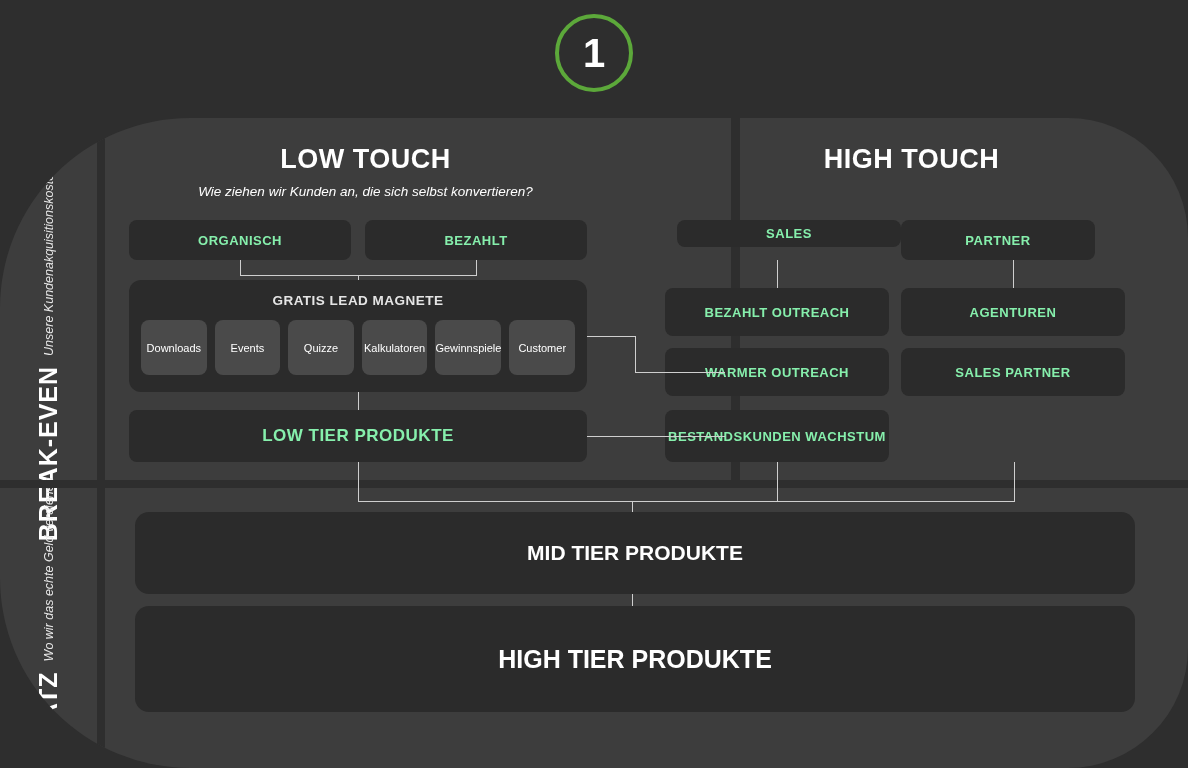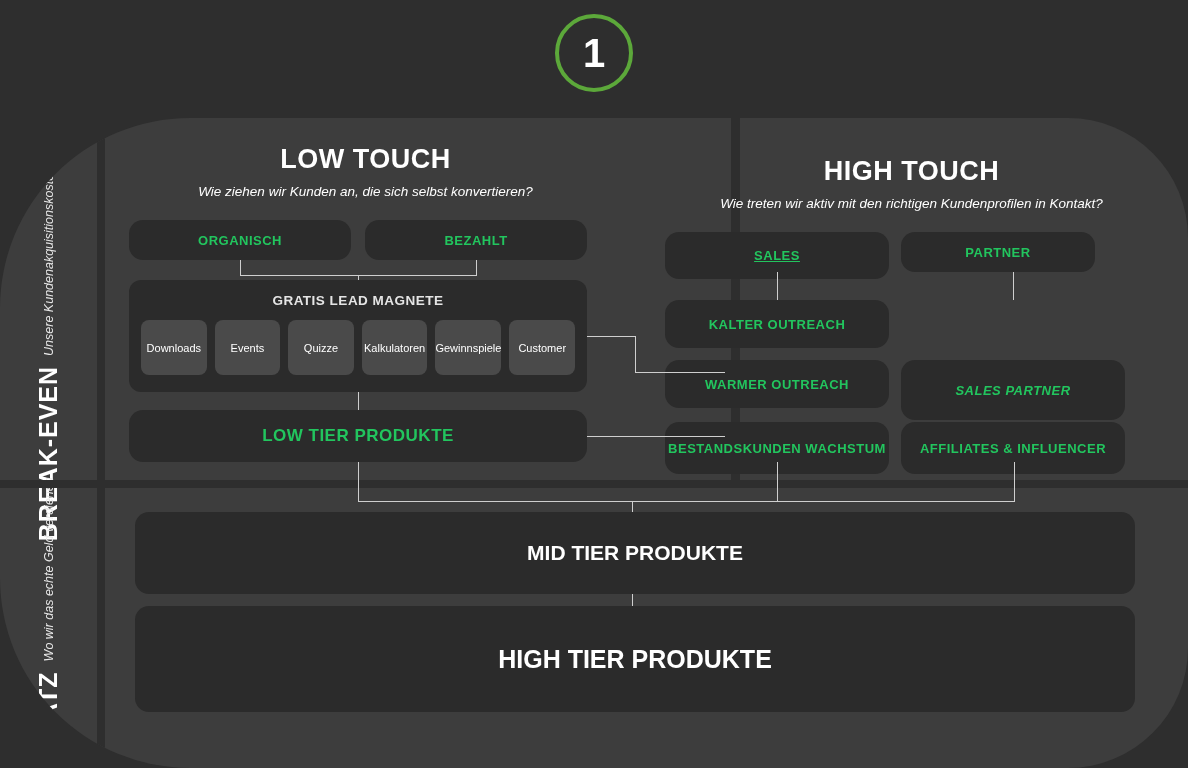--- a/index.html
+++ b/index.html
@@ -65,31 +65,31 @@
   }
   .rail-title { font-size:25px; font-weight:bold; letter-spacing:1px; color:#ffffff; }
   .rail-sub   { font-size:12.5px; font-style:italic; color:#e8e8e8; }
 
   
   .content { position:absolute; left:105px; top:0; width:1083px; height:650px; }
 
   .cols { position:absolute; left:0; top:0; width:1083px; height:362px; display:flex; }
   .col { position:relative; }
   .col-low  { width:521px; }
-  .col-high { width:553px; margin-left:9px;margin-top:12px; }
+  .col-high { width:553px; margin-left:9px; }
 
   .col-head { text-align:center; padding-top:26px; }
   .col-title { font-size:27px; font-weight:bold; letter-spacing:0.5px; color:#ffffff; }
   .col-q { font-size:13.5px; font-style:italic; color:#ffffff; margin-top:9px; }
 
   
   .box {
-    background:#2b2b2b; border-radius:14px;
-    display:flex; align-items:center; justify-content:center;
-    color:#22c55e; font-weight:bold; text-align:center;
+    background:#2b2b2b; border-radius:8px;
+    display:flex; align-items:center; justify-content:center;
+    color:#86efac; font-weight:bold; text-align:center;
     position:absolute;
   }
   .box-lbl { font-size:13px; letter-spacing:0.5px; }
 
   
   .b-org  { left:24px;  top:102px; width:222px; height:40px; }
   .b-bez  { left:260px; top:102px; width:222px; height:40px; }
 
   .card-lm {
     position:absolute; left:24px; top:162px; width:458px; height:112px;
@@ -105,26 +105,26 @@
   .chip {
     background:#4a4a4a; border-radius:8px; height:55px; flex:1;
     display:flex; align-items:center; justify-content:center;
     font-size:11px; font-weight:normal; color:#ffffff; text-align:center;
   }
 
   .b-low-tier { left:24px; top:292px; width:458px; height:52px; }
   .b-low-tier .box-lbl { font-size:17px; }
 
   
-  .b-sales { left:30px;  top:102px; width:224px; height:47px;text-decoration:underline; }
+  .b-sales { left:42px;  top:102px; width:224px; height:27px; }
   .b-part  { left:266px; top:102px; width:194px; height:40px; }
   .b-kalt  { left:30px;  top:170px; width:224px; height:48px; }
   .b-agen  { left:266px; top:170px; width:224px; height:48px; }
   .b-warm  { left:30px;  top:230px; width:224px; height:48px; }
-  .b-spart { left:266px; top:230px; width:224px; height:60px;font-style:italic; }
+  .b-spart { left:266px; top:230px; width:224px; height:48px; }
   .b-best  { left:30px;  top:292px; width:224px; height:52px; }
   .b-affil { left:266px; top:292px; width:224px; height:52px; }
 
   
   .bottom { position:absolute; left:0; top:370px; width:1075px; height:280px; }
   .tier {
     position:absolute; background:#2b2b2b; border-radius:14px;
     display:flex; align-items:center; justify-content:center;
     font-weight:bold; color:#ffffff;
   }
@@ -216,49 +216,48 @@
         <div class="ln lv" style="left:253px; top:274px; height:18px;"></div>
 
         <div class="box b-low-tier">
           <span class="box-lbl">LOW TIER PRODUKTE</span>
         </div>
       </div>
 
       <div class="col col-high">
         <div class="col-head">
           <div class="col-title">HIGH TOUCH</div>
-          <div class="col-q">Wie treten wir aktiv mit den richtigen Kundenprofilen in Kontakt?</div>
         </div>
 
         <div class="box b-sales">
           <span class="box-lbl">SALES</span>
         </div>
         <div class="box b-part">
           <span class="box-lbl">PARTNER</span>
         </div>
 
         <div class="ln lv" style="left:142px; top:142px; height:28px;"></div>
         <div class="ln lv" style="left:378px; top:142px; height:28px;"></div>
 
         <div class="box b-kalt">
-          <span class="box-lbl">KALTER OUTREACH</span>
+          <span class="box-lbl">BEZAHLT OUTREACH</span>
+        </div>
+        <div class="box b-agen">
+          <span class="box-lbl">AGENTUREN</span>
         </div>
 
         <div class="box b-warm">
           <span class="box-lbl">WARMER OUTREACH</span>
         </div>
         <div class="box b-spart">
           <span class="box-lbl">SALES PARTNER</span>
         </div>
 
         <div class="box b-best">
           <span class="box-lbl">BESTANDSKUNDEN WACHSTUM</span>
-        </div>
-        <div class="box b-affil">
-          <span class="box-lbl">AFFILIATES &amp; INFLUENCER</span>
         </div>
       </div>
     </div>
 
     <div class="ln lh" style="left:482px; top:218px; width:48px;"></div>
     <div class="ln lv" style="left:530px; top:218px; height:37px;"></div>
     <div class="ln lh" style="left:530px; top:254px; width:90px;"></div>
 
     <div class="ln lh" style="left:482px; top:318px; width:138px;"></div>
 

